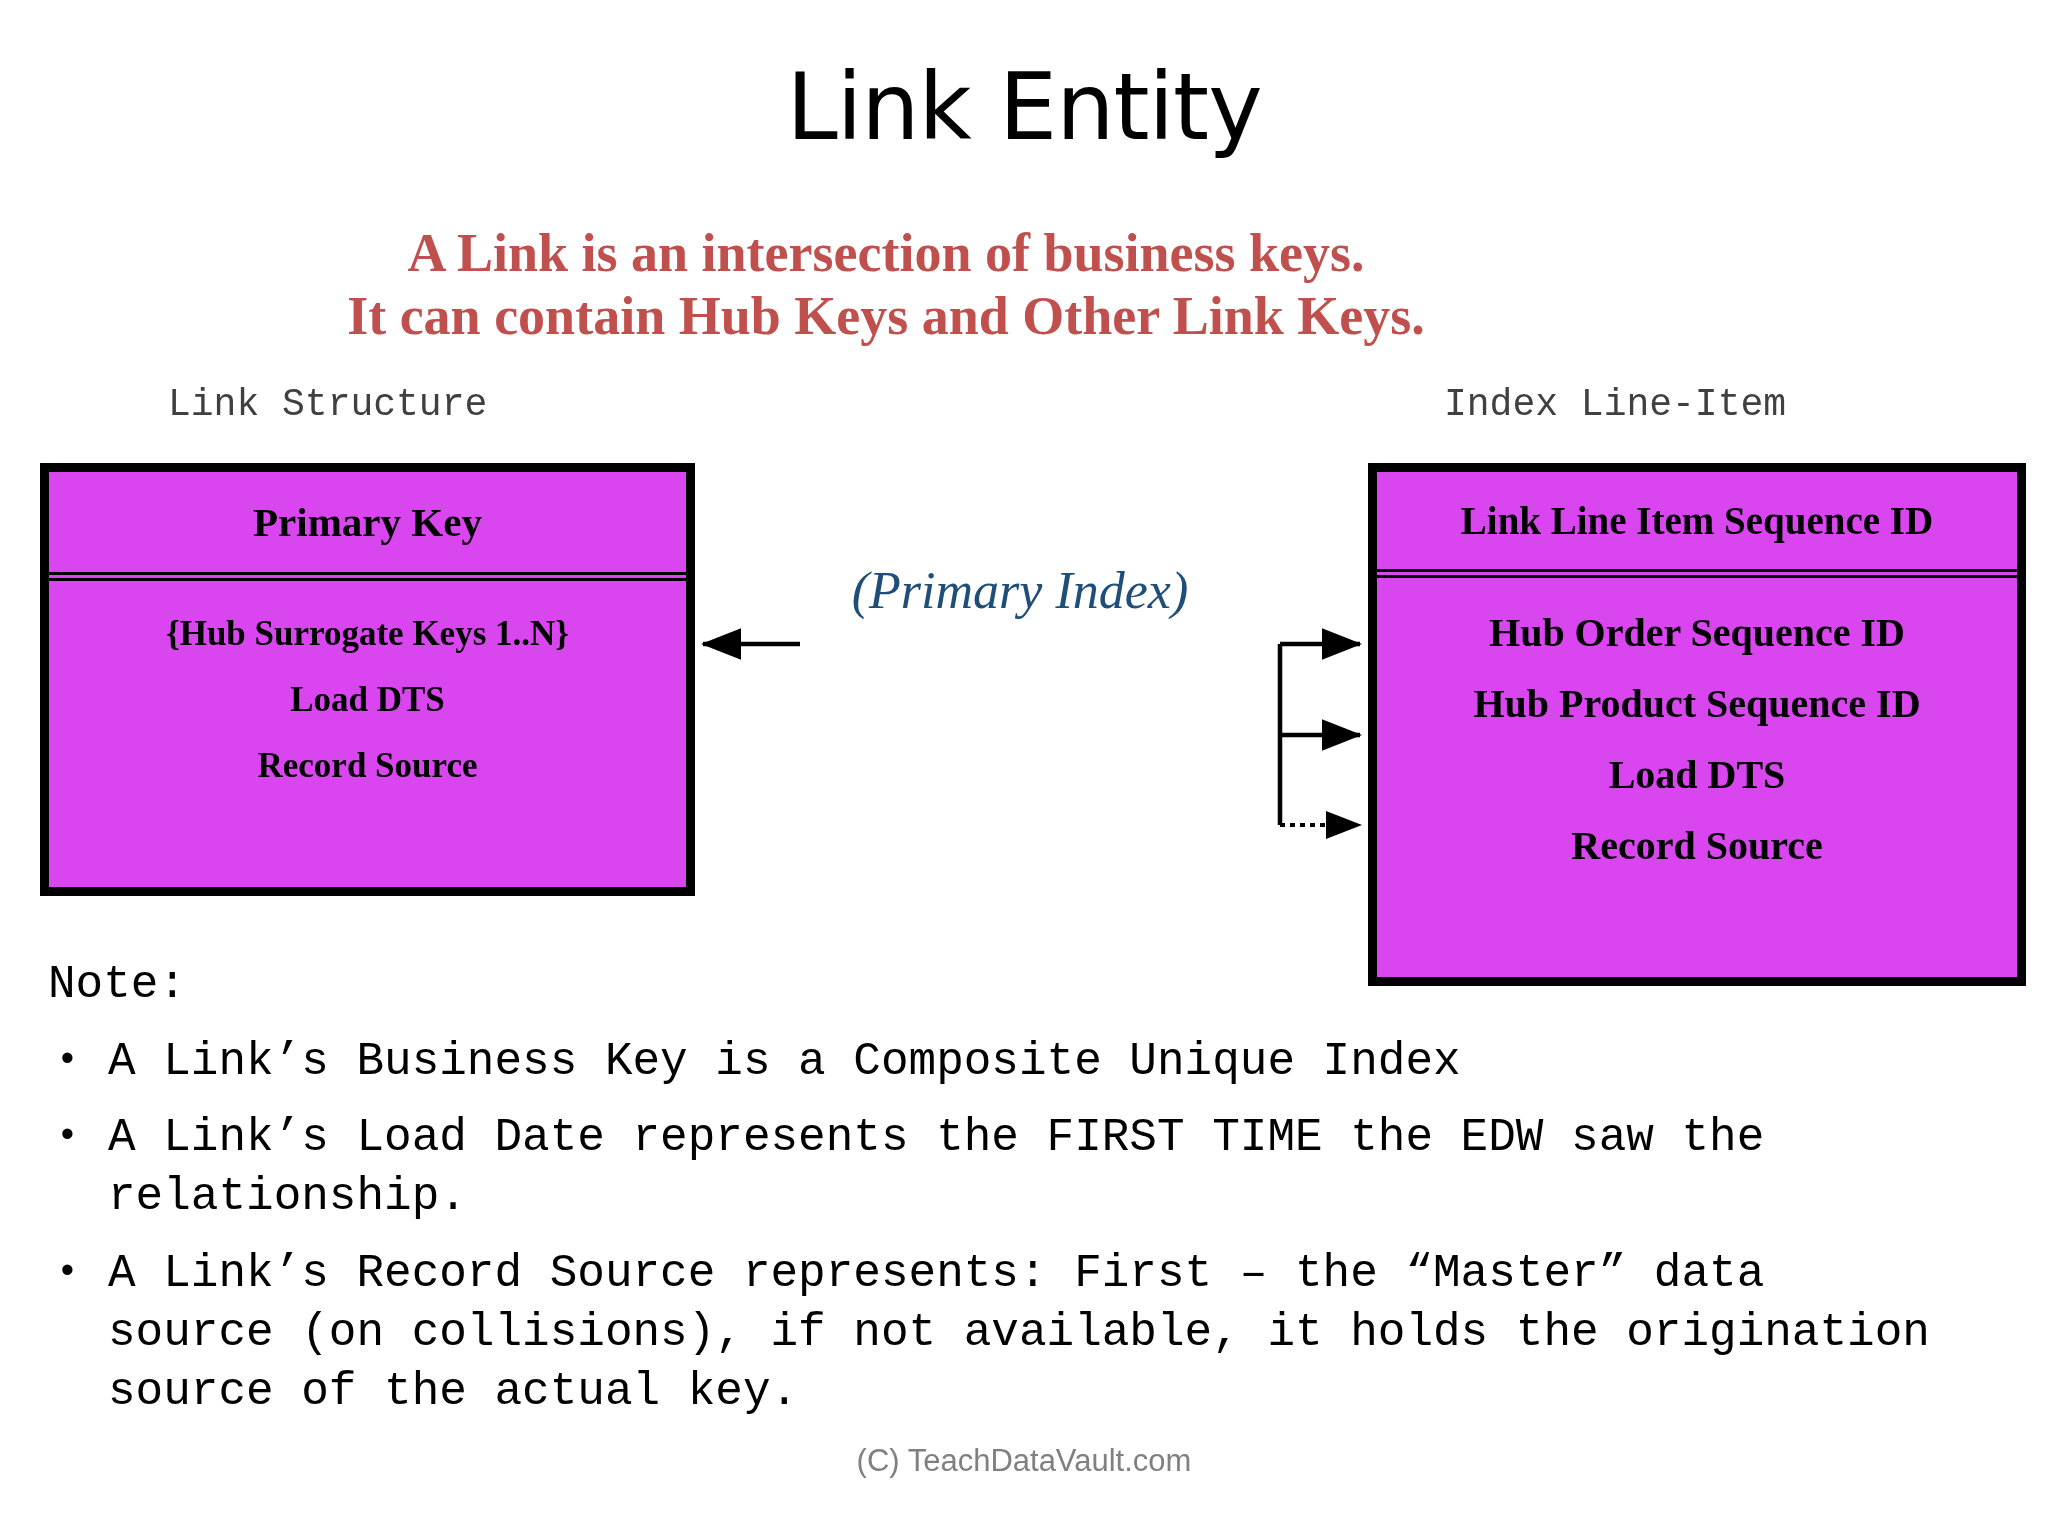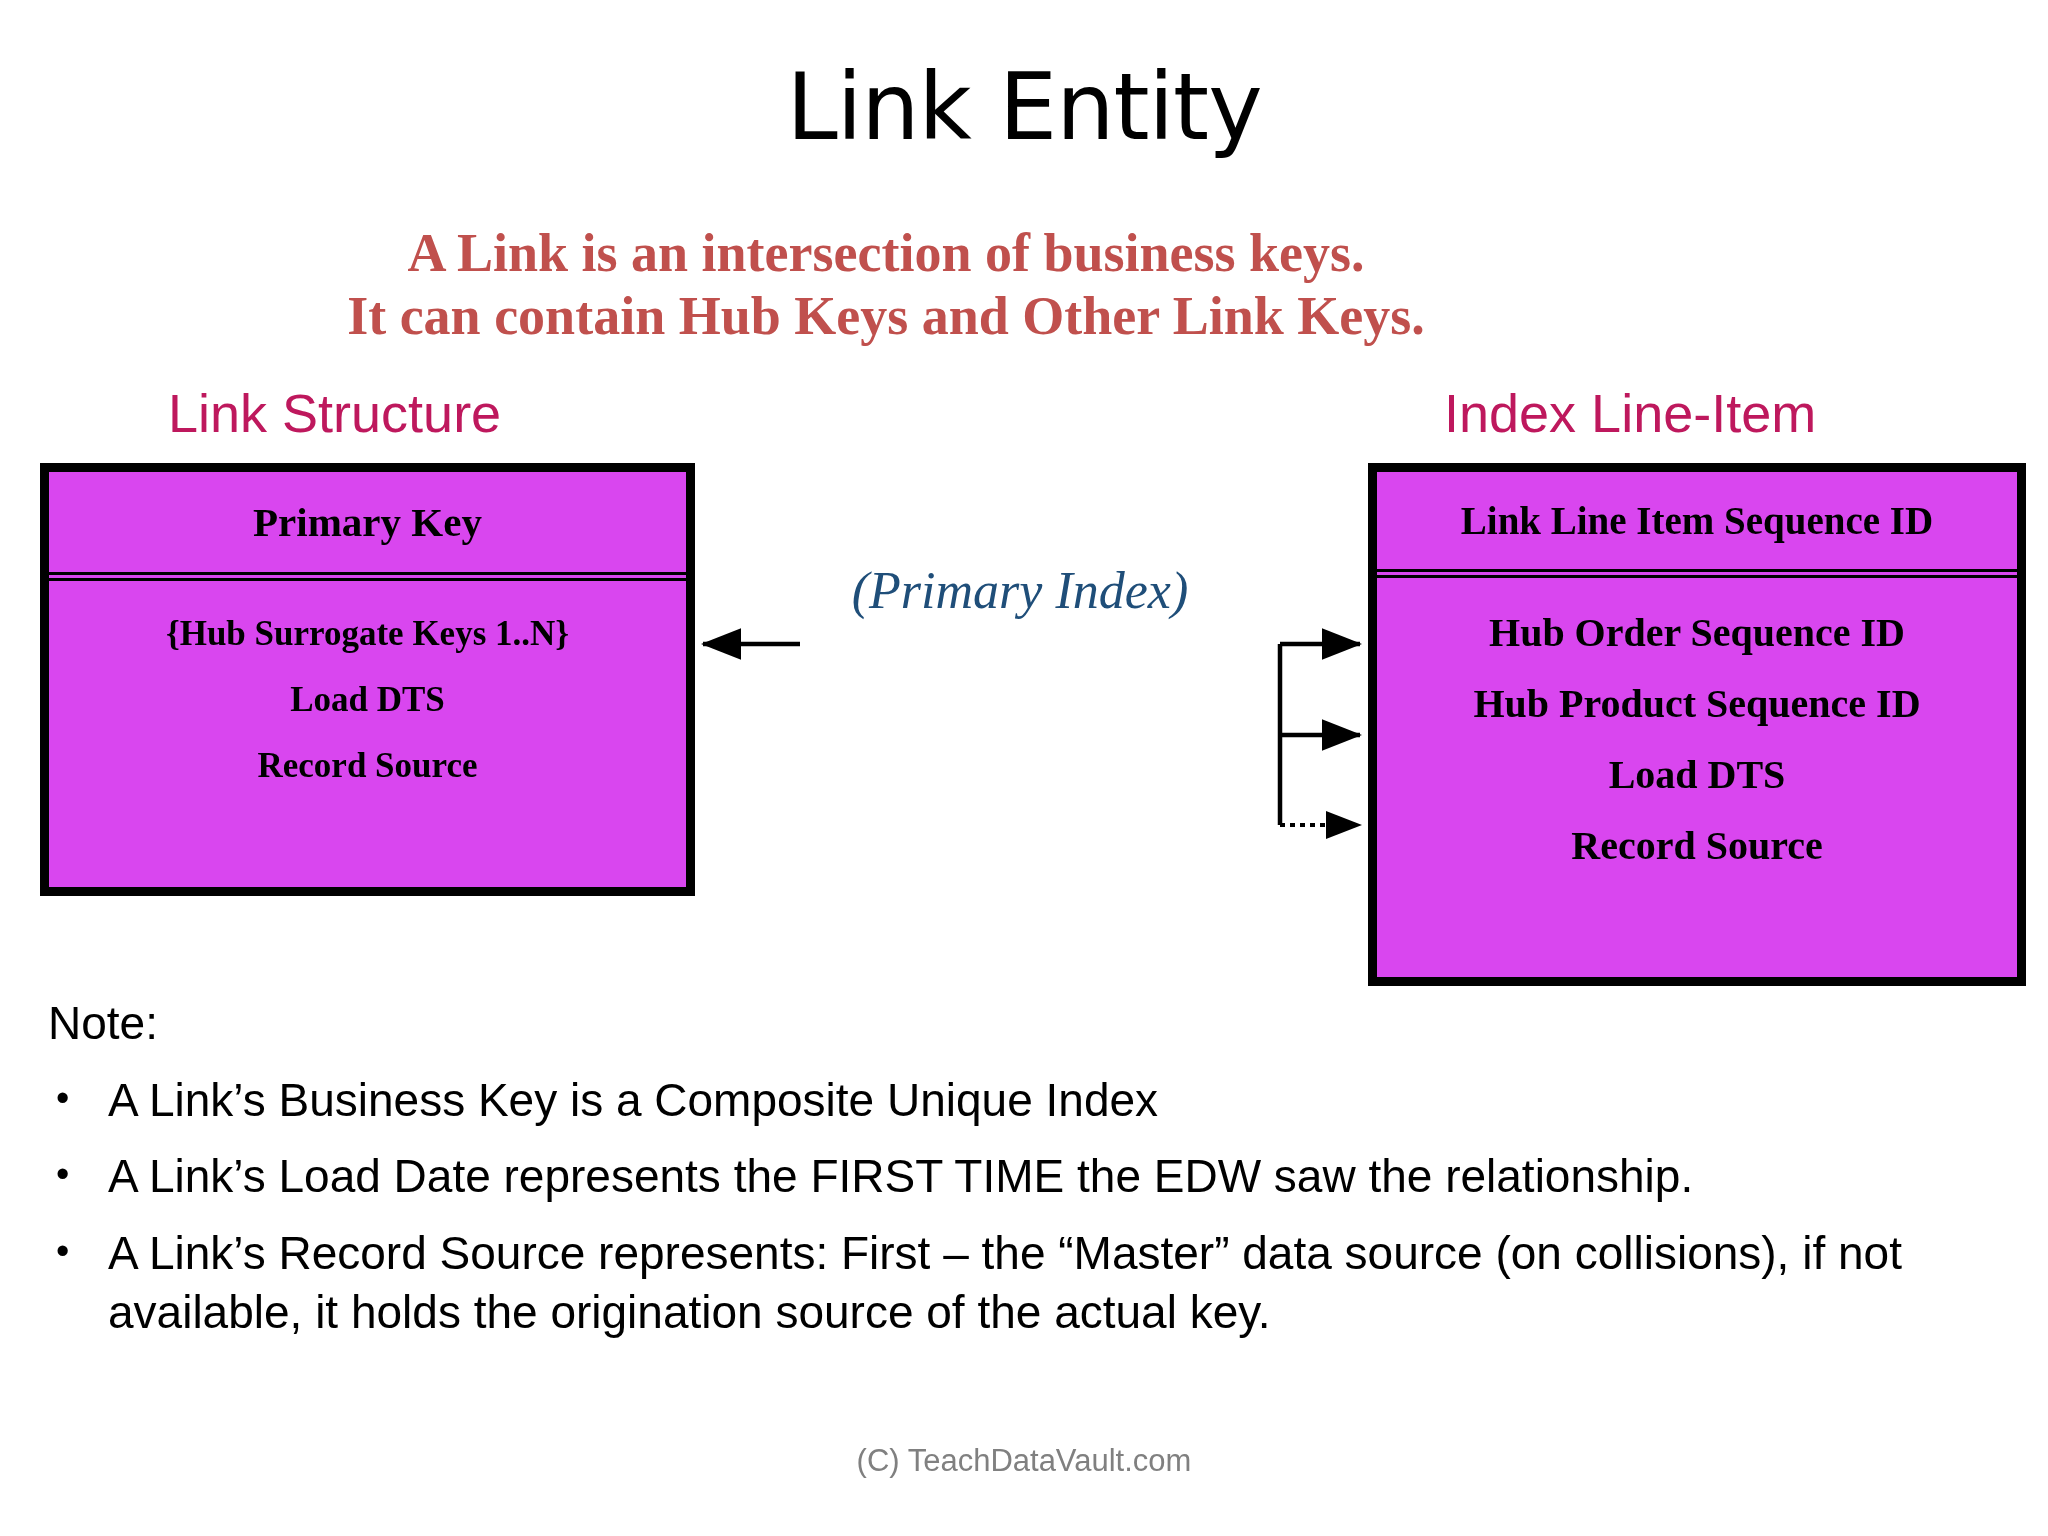--- a/index.html
+++ b/index.html
@@ -41,25 +41,25 @@
     font-weight: bold;
     font-size: 54px;
     line-height: 1.16;
     color: #C0504D;
   }
   #subtitle .sub-line { display: block; }
 
   
   .box-caption {
     position: absolute;
-    font-family: Liberation Sans, sans-serif;
+    font-family: Liberation Mono, monospace;
     font-weight: 400;
-    font-size: 54px;
+    font-size: 38px;
     line-height: 1;
-    color: #be185d;
+    color: #404040;
     white-space: nowrap;
   }
   #caption-left  { top: 386px; left: 168px; }
   #caption-right { top: 386px; left: 1444px; }
 
   
   .entity-box {
     position: absolute;
     background: #d946ef;
     border: 9px solid #000000;
@@ -135,23 +135,23 @@
     top: 0;
     width: 2048px;
     height: 1536px;
     pointer-events: none;
   }
 
   
   #note-block {
     position: absolute;
     left: 48px;
-    top: 998px;
+    top: 960px;
     width: 1900px;
-    font-family: Liberation Sans, sans-serif;
+    font-family: Liberation Mono, monospace;
     font-size: 46px;
     color: #000000;
   }
   #note-heading {
     font-size: 46px;
     line-height: 1.1;
     margin-bottom: 22px;
   }
   .note-item {
     display: flex;

